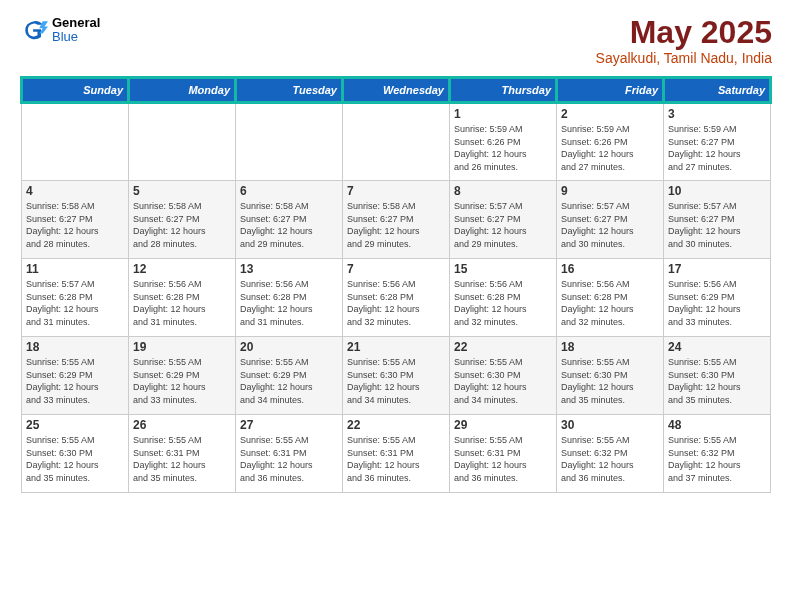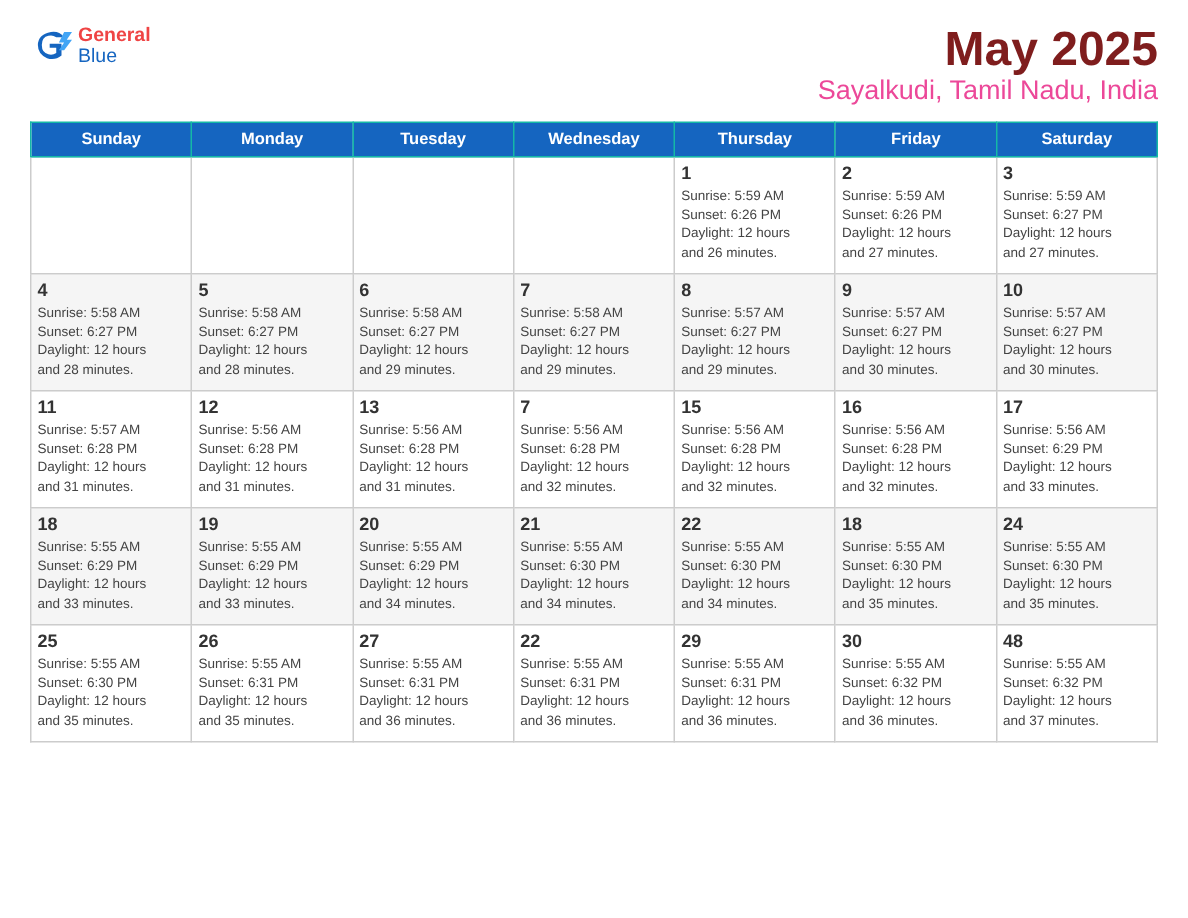--- a/index.html
+++ b/index.html
@@ -27,58 +27,59 @@
       gap: 4px;
     }
     .logo-text {
       display: flex;
       flex-direction: column;
       line-height: 1.1;
     }
     .logo-general {
       font-size: 13px;
       font-weight: bold;
-      color: #ef4444;
+      color: #000000;
     }
     .logo-blue {
       font-size: 13px;
       font-weight: normal;
       color: #1565c0;
     }
     .logo-icon {
       width: 28px;
       height: 28px;
     }
     .title-section {
       text-align: right;
     }
     .month-title {
       font-size: 32px;
       font-weight: bold;
       color: #7f1d1d;
       line-height: 1;
     }
     .location {
-      font-size: 18px;
-      color: #ec4899;
+      font-size: 14px;
+      color: #c2410c;
       margin-top: 2px;
     }
     table {
       width: 100%;
       border-collapse: collapse;
       table-layout: fixed;
     }
     thead th {
       background-color: #1565c0;
       color: #fff;
       font-size: 11px;
       font-weight: bold;
       padding: 5px 4px;
-      text-align: center;
-      border: 1px solid #14b8a6;
+      text-align: right;
+      border: 3px solid #14b8a6;
+      font-style: italic;
     }
     tbody td {
       border: 1px solid #ccc;
       vertical-align: top;
       padding: 3px 4px;
       font-size: 9px;
       color: #333;
       height: 78px;
       background: #fff;
     }

